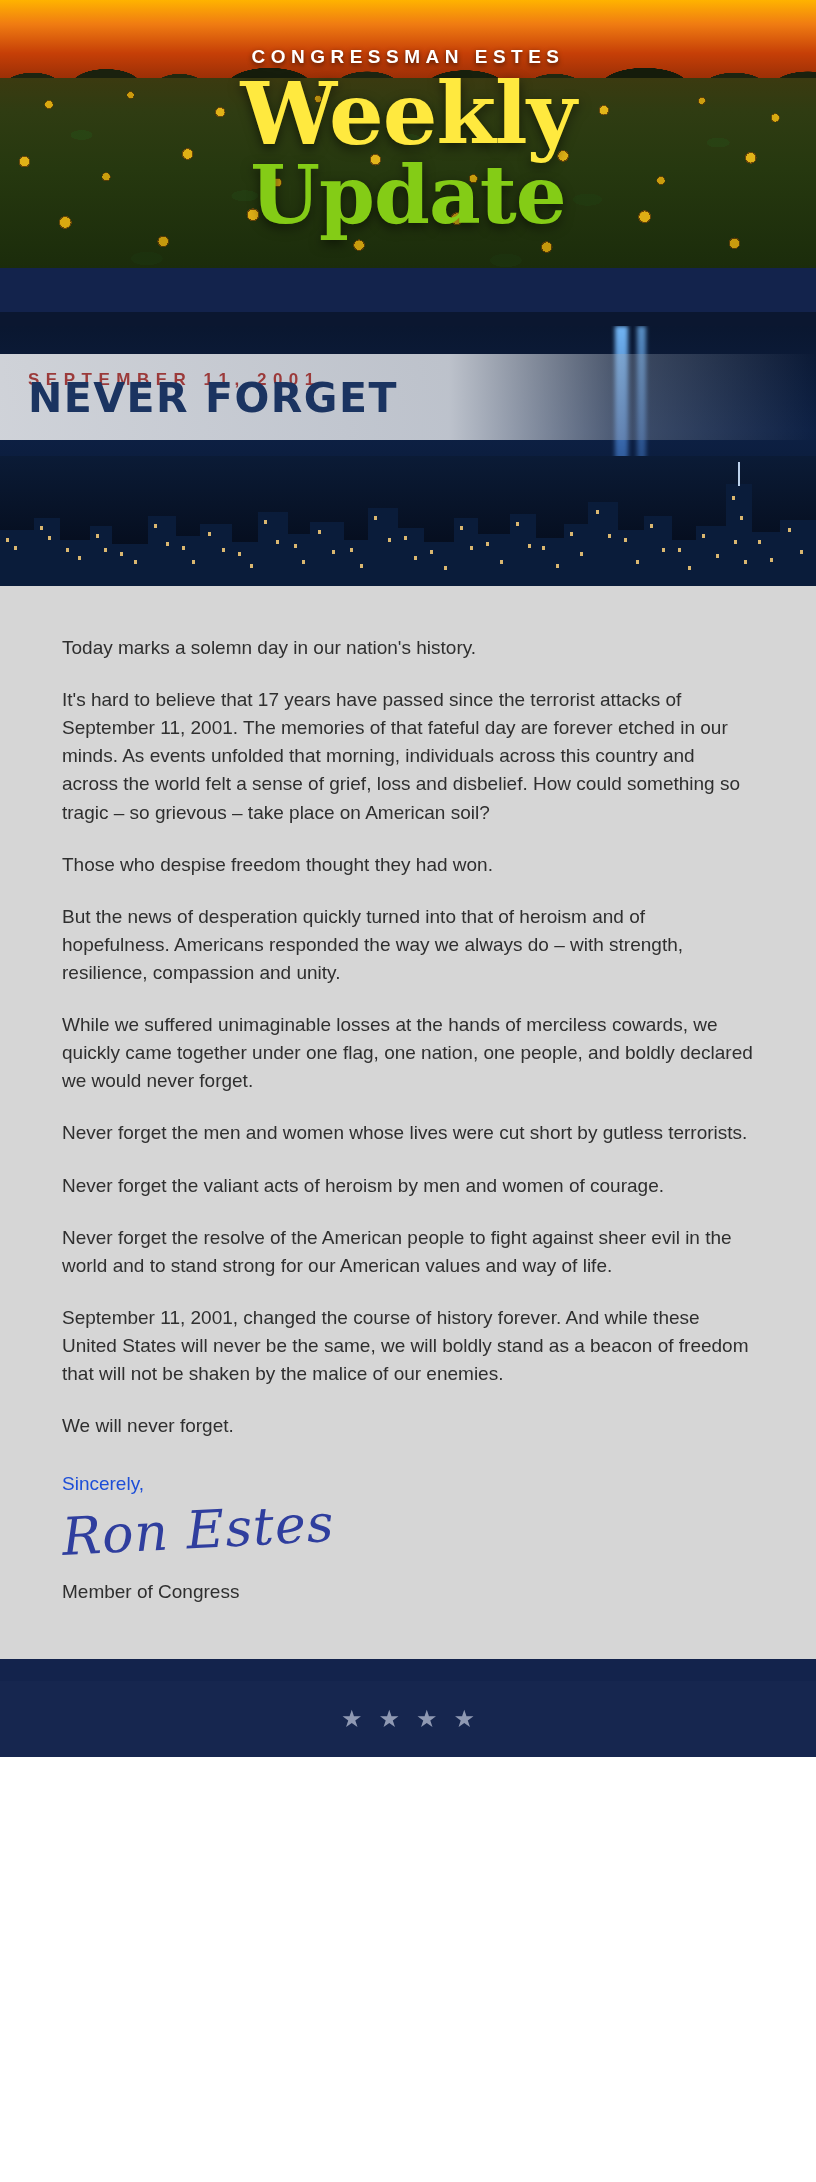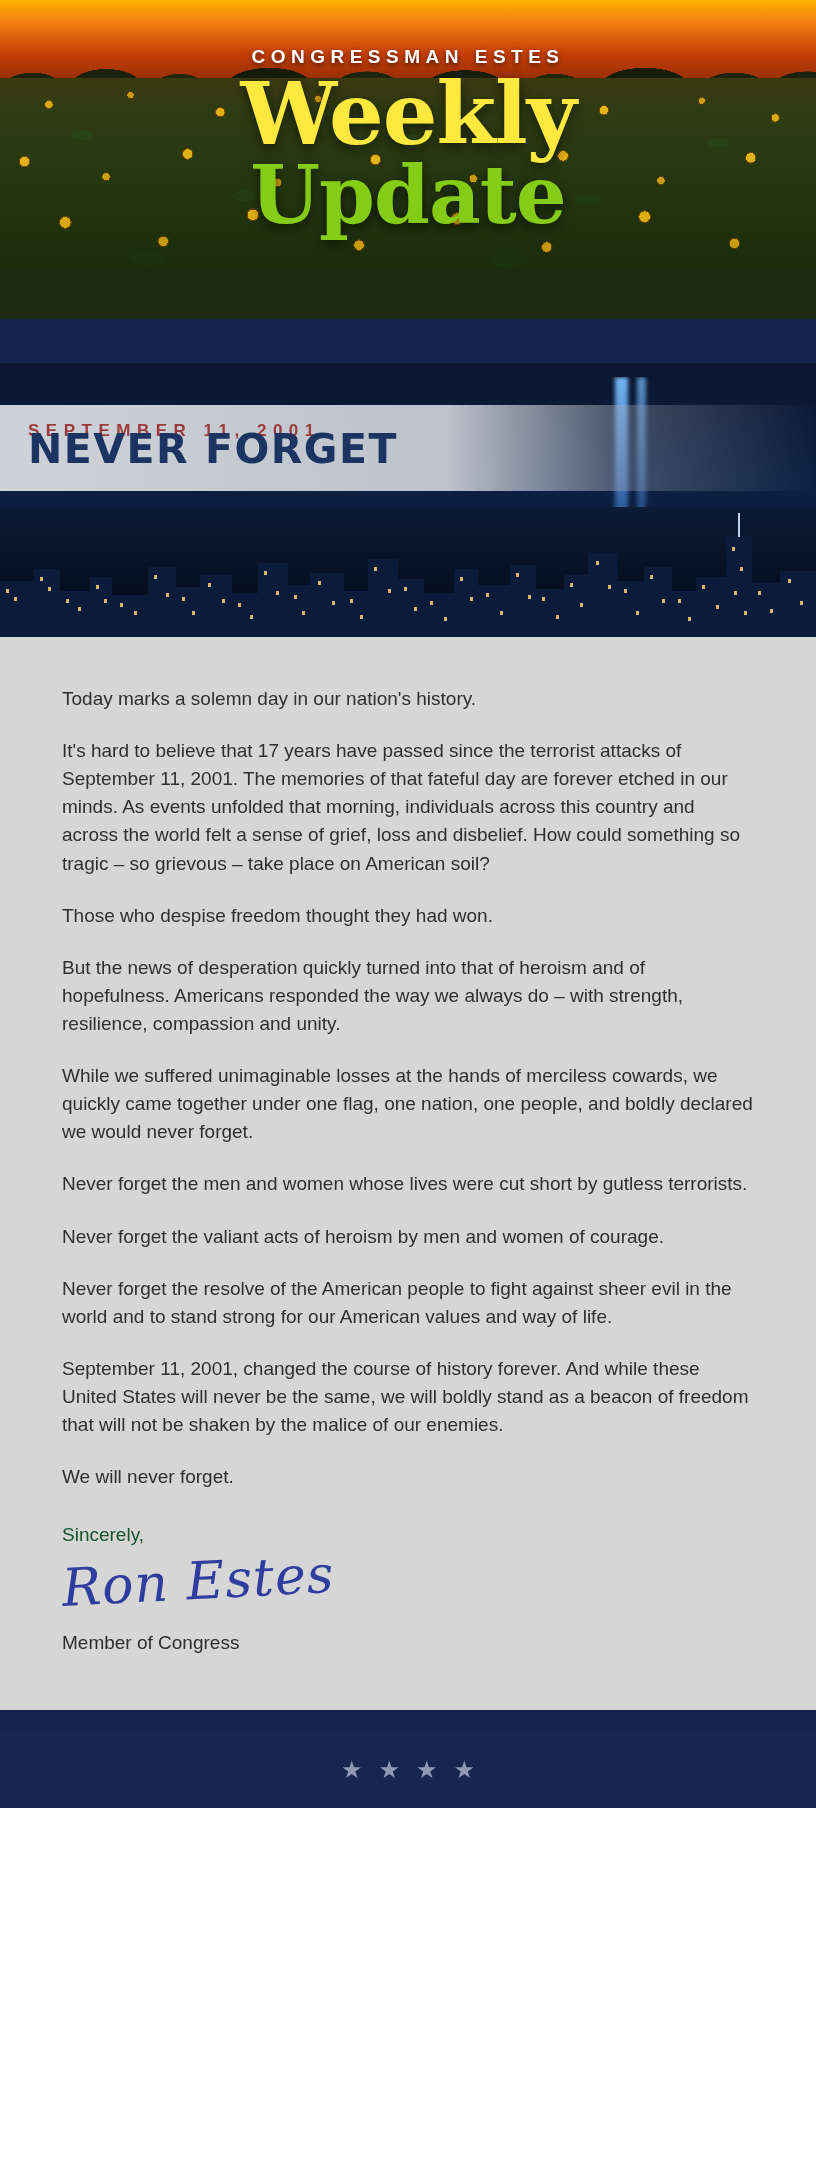--- a/index.html
+++ b/index.html
@@ -16,21 +16,21 @@
     width: 816px;
     margin: 0 auto;
     background: #ffffff;
     position: relative;
   }
 
   
   .hero {
     position: relative;
     width: 816px;
-    height: 319px;
+    height: 268px;
     overflow: hidden;
     background: #1b2a10;
   }
   .hero-sky {
     position: absolute; left: 0; top: 0; width: 100%; height: 86px;
     background: linear-gradient(180deg, #ffb300 0%, #f07c12 28%, #c63f07 62%, #8e2a06 100%);
   }
   .hero-treeline {
     position: absolute; left: 0; top: 40px; width: 100%; height: 46px;
     background:
@@ -193,21 +193,21 @@
   }
   .letter p {
     margin: 0 0 24px 0;
     color: #2f2f2f;
     font-size: 19px;
     line-height: 1.48;
   }
   .letter p:last-of-type { margin-bottom: 0; }
   .sig-block { margin-top: 30px; }
   .sig-line {
-    color: #14532d;
+    color: #1d4ed8;
     font-size: 19px;
     line-height: 1.48;
     margin: 0 0 8px 0;
   }
   .signature {
     font-family: "DejaVu Serif", serif;
     font-style: italic;
     font-size: 52px;
     color: #2f3e9e;
     letter-spacing: 1px;

